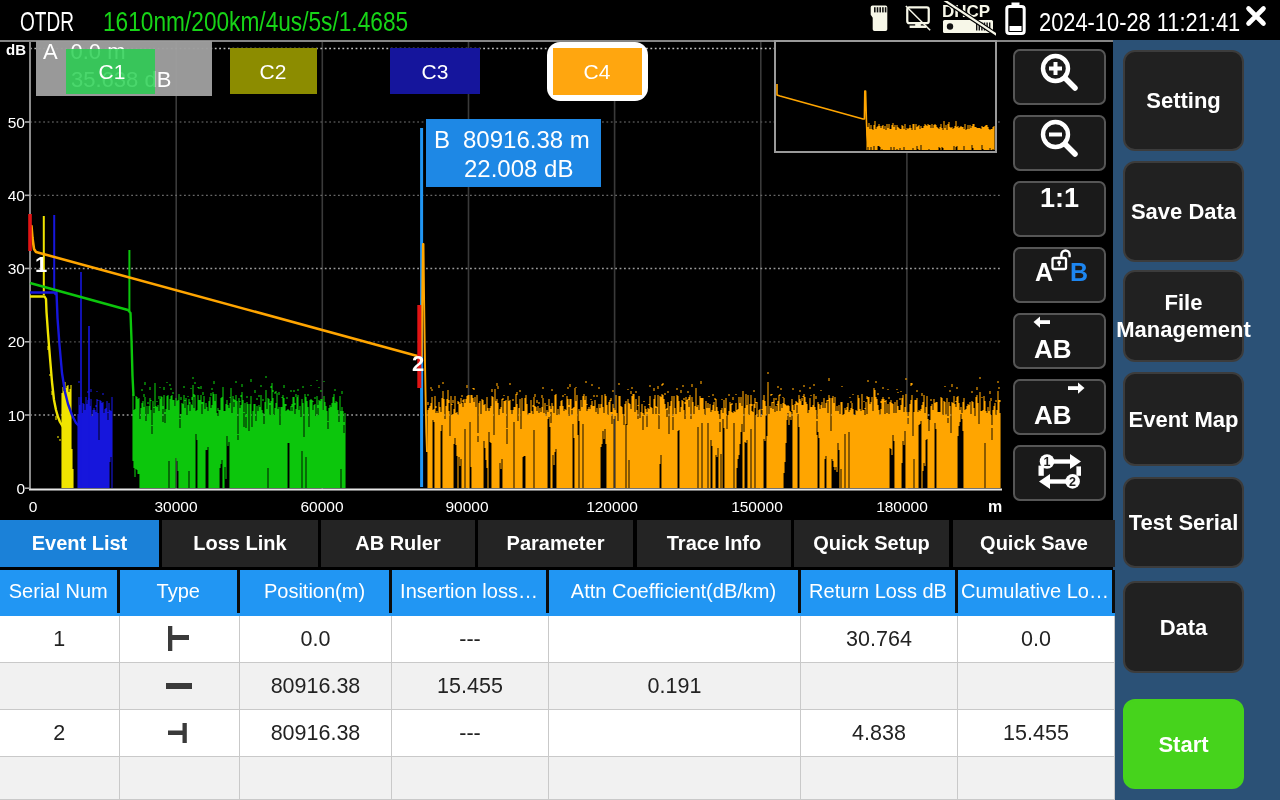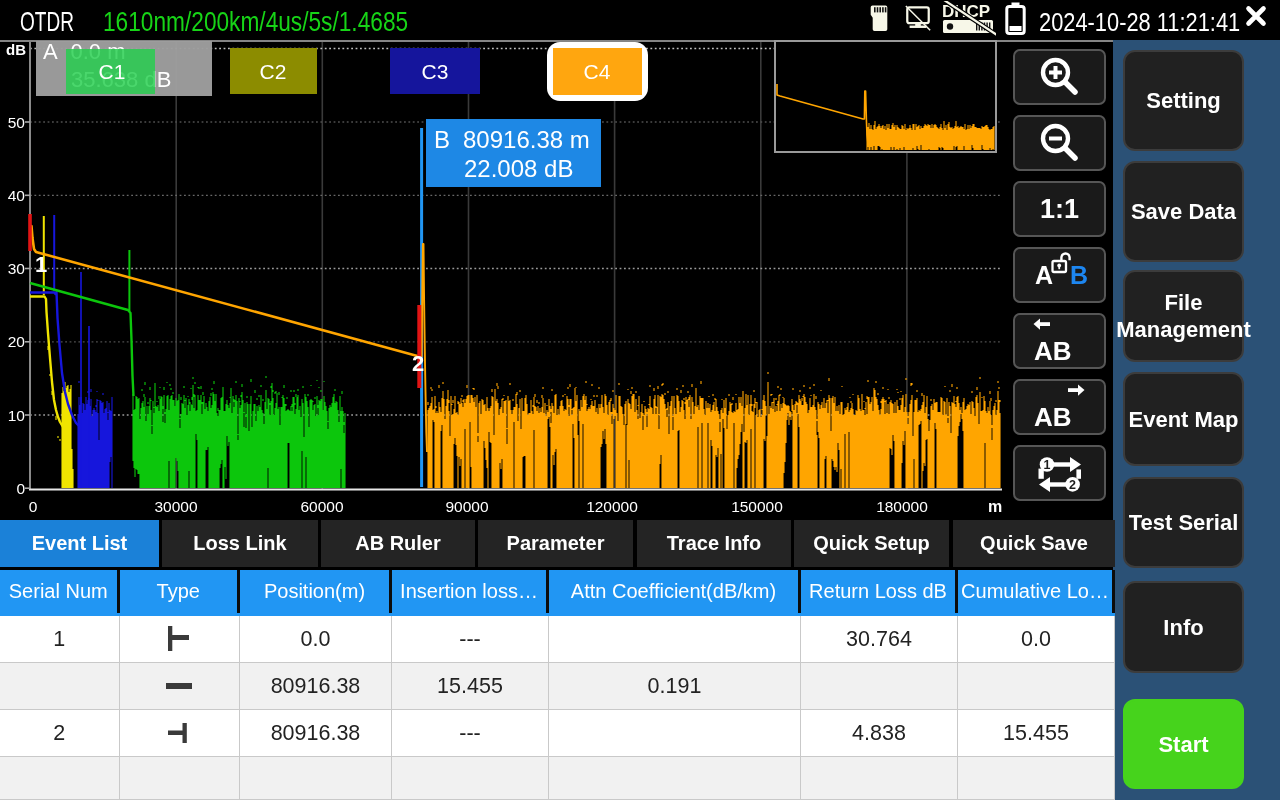--- a/index.html
+++ b/index.html
@@ -13,21 +13,21 @@
 #date { left:1039px; top:7px; color:#fff; font-size:26px; transform:scaleX(0.84); transform-origin:0 0; }
 #sep { left:0; top:40px; width:1113px; height:2px; background:#858585; }
 
 #panel { left:1113px; top:40px; width:167px; height:760px; background:#2b5176; }
 .pbtn { left:1123px; width:121px; background:#212121; border:2px solid #3c3c3c;
   border-radius:12px; color:#fff; font-size:22px; font-weight:bold;
   display:flex; align-items:center; justify-content:center; text-align:center; line-height:27px; }
 #start { background:#46d31c; border-color:#46d31c; }
 
 .tbtn { left:1013px; width:93px; height:56px; background:#1a1a1a; border:2px solid #565656;
-  border-radius:7px; display:flex; align-items:center; justify-content:center; }
+  border-radius:7px; display:flex; align-items:flex-start; justify-content:center; }
 
 #tabs { left:0; top:520px; width:1115px; height:47px; background:#000; }
 .tab { position:absolute; top:0; height:47px; background:#242424; color:#fff; font-size:20px;
   font-weight:bold; display:flex; align-items:center; justify-content:center; }
 .tab.active { background:#1b81d8; }
 
 #thead { left:0; top:570px; width:1115px; height:62px; background:#2196f3; border-bottom:3px solid #1976d2; }
 .th { position:absolute; top:0; height:43px; color:#fff; font-size:20px; display:flex;
   align-items:center; justify-content:center; border-right:3px solid #0c0c0c; }
 .row { position:absolute; left:0; width:1115px; height:47px; background:#fff; }
@@ -80,21 +80,21 @@
 <div class="abs" style="left:1245px;top:5px;"><svg width="22" height="22" viewBox="0 0 22 22">
 <path d="M3.5 3.5 L18.5 18.5 M18.5 3.5 L3.5 18.5" stroke="#fff" stroke-width="4.6" stroke-linecap="round"></path>
       </svg></div>
 <div id="sep" class="abs"></div>
     <div id="panel" class="abs"></div>
     <div class="pbtn abs" style="top:50px;height:101px;">Setting</div>
     <div class="pbtn abs" style="top:161px;height:101px;">Save Data</div>
     <div class="pbtn abs" style="top:270px;height:92px;">File<br>Management</div>
     <div class="pbtn abs" style="top:372px;height:94px;">Event Map</div>
     <div class="pbtn abs" style="top:477px;height:91px;">Test Serial</div>
-    <div class="pbtn abs" style="top:581px;height:92px;">Info</div>
+    <div class="pbtn abs" style="top:581px;height:92px;">Data</div>
     <div class="pbtn abs" id="start" style="top:699px;height:90px;">Start</div>
     <svg class="abs" style="left:0;top:40px;" width="1115" height="480" viewBox="0 0 1115 480">
       <line x1="176.2" y1="2" x2="176.2" y2="449" stroke="#3a3a3a" stroke-width="1.6"></line>
       <line x1="322.3" y1="2" x2="322.3" y2="449" stroke="#3a3a3a" stroke-width="1.6"></line>
       <line x1="468.5" y1="2" x2="468.5" y2="449" stroke="#3a3a3a" stroke-width="1.6"></line>
       <line x1="614.6" y1="2" x2="614.6" y2="449" stroke="#3a3a3a" stroke-width="1.6"></line>
       <line x1="760.8" y1="2" x2="760.8" y2="449" stroke="#3a3a3a" stroke-width="1.6"></line>
       <line x1="906.9" y1="2" x2="906.9" y2="449" stroke="#3a3a3a" stroke-width="1.6"></line>
       <line x1="30" y1="8.5" x2="775" y2="8.5" stroke="#c0c0c0" stroke-width="1.3" stroke-dasharray="1.8 2.6"></line>
       <line x1="30" y1="82" x2="1000" y2="82" stroke="#4f4f4f" stroke-width="1.3" stroke-dasharray="1.8 2.6"></line>

